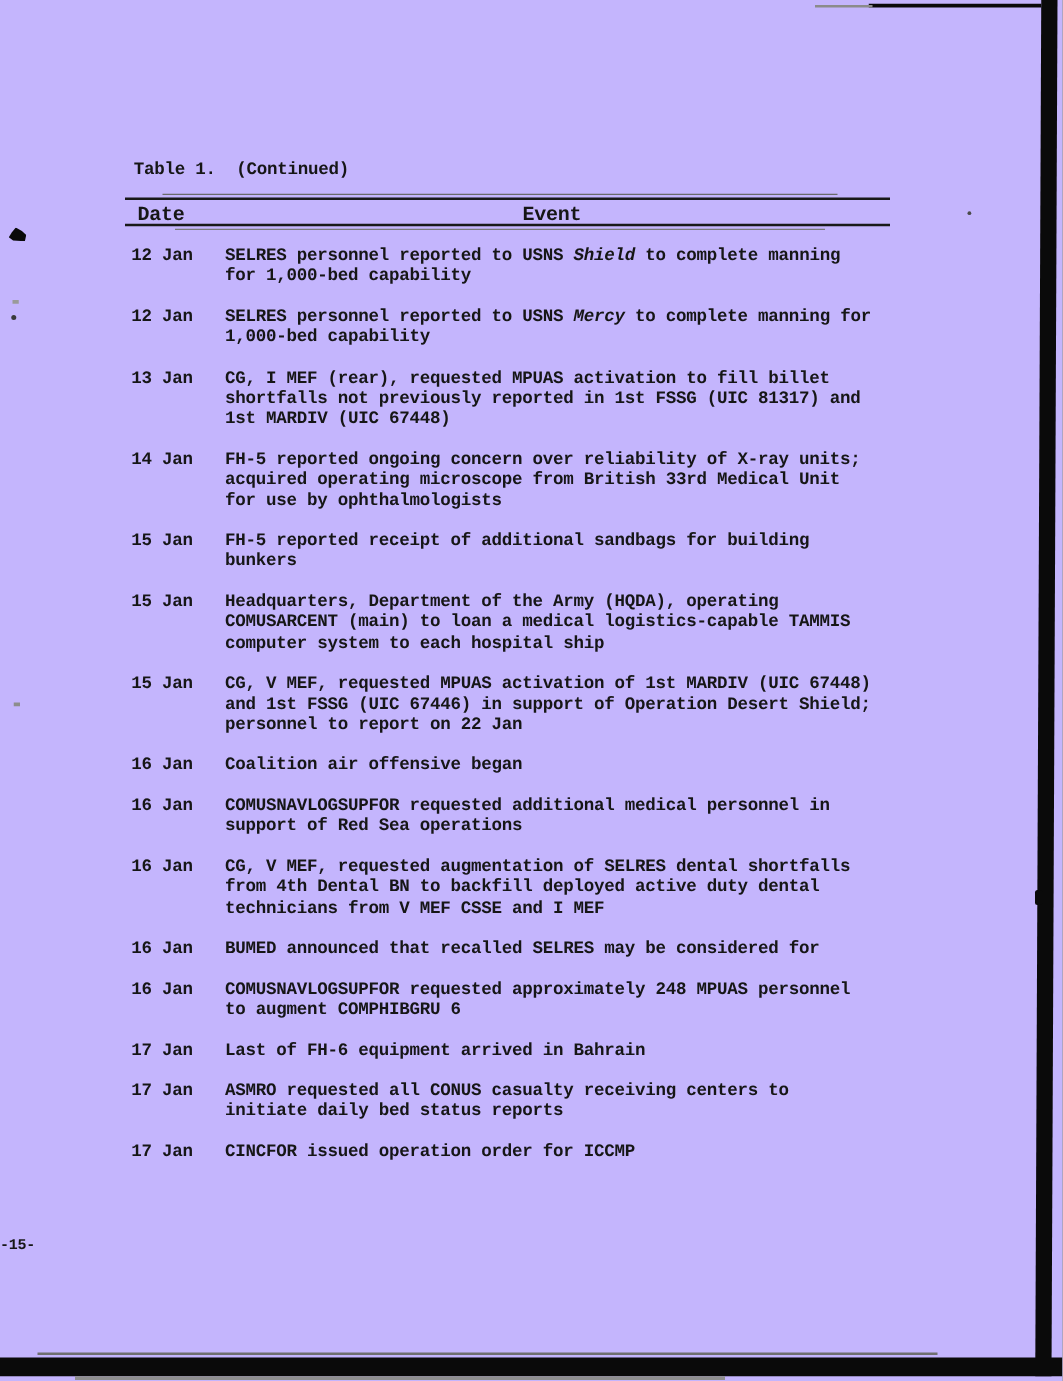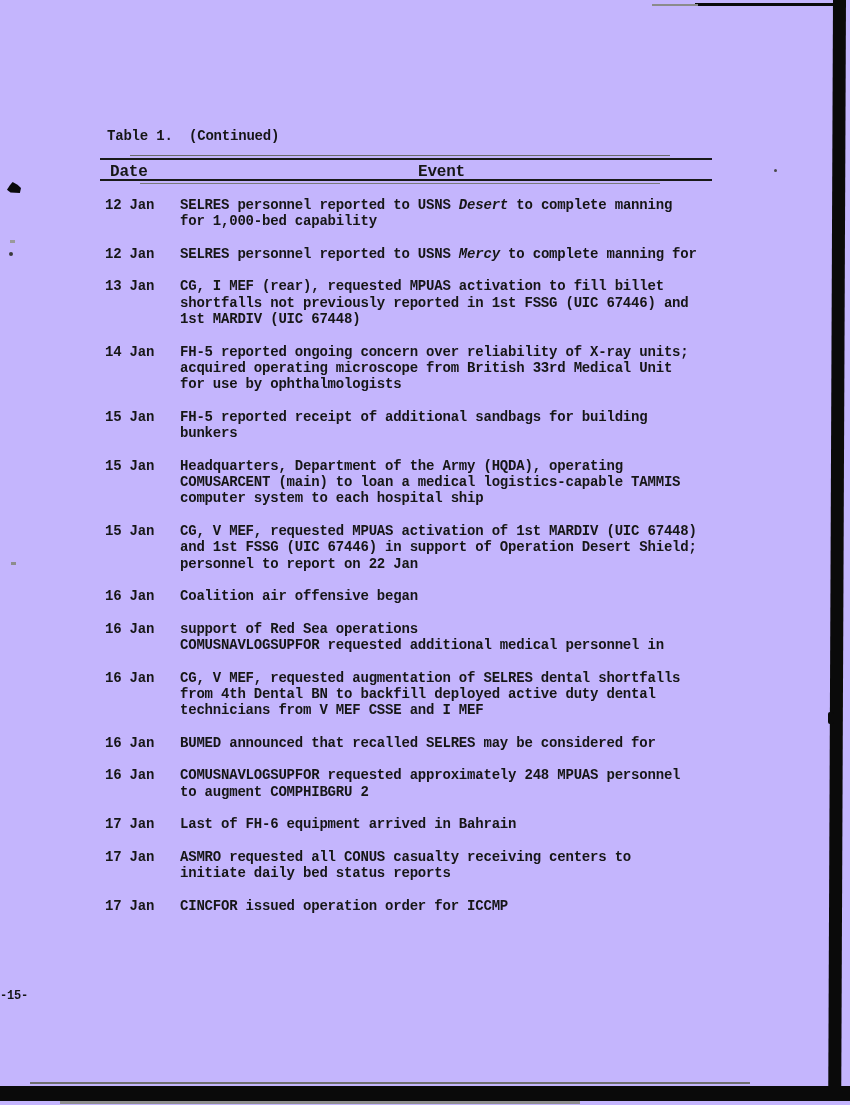--- a/index.html
+++ b/index.html
@@ -74,35 +74,36 @@
   <div class="col-head col-head-date">Date</div>
   <div class="col-head col-head-event">Event</div>
 
   <div class="rule rule-mid"></div>
   <div class="rule rule-mid-ghost"></div>
 
   <div class="table-body">
       <div class="row">
         <div class="date-cell">12 Jan</div>
         <div class="event-cell">
-          <div class="event-line"><span>SELRES personnel reported to USNS </span><i>Desert</i><span> to complete manning</span></div>
+          <div class="event-line"><span>SELRES personnel reported to USNS </span><i>Shield</i><span> to complete manning</span></div>
           <div class="event-line"><span>for 1,000-bed capability</span></div>
         </div>
       </div>
       <div class="row">
         <div class="date-cell">12 Jan</div>
         <div class="event-cell">
           <div class="event-line"><span>SELRES personnel reported to USNS </span><i>Mercy</i><span> to complete manning for</span></div>
+          <div class="event-line"><span>1,000-bed capability</span></div>
         </div>
       </div>
       <div class="row">
         <div class="date-cell">13 Jan</div>
         <div class="event-cell">
           <div class="event-line"><span>CG, I MEF (rear), requested MPUAS activation to fill billet</span></div>
-          <div class="event-line"><span>shortfalls not previously reported in 1st FSSG (UIC 67446) and</span></div>
+          <div class="event-line"><span>shortfalls not previously reported in 1st FSSG (UIC 81317) and</span></div>
           <div class="event-line"><span>1st MARDIV (UIC 67448)</span></div>
         </div>
       </div>
       <div class="row">
         <div class="date-cell">14 Jan</div>
         <div class="event-cell">
           <div class="event-line"><span>FH-5 reported ongoing concern over reliability of X-ray units;</span></div>
           <div class="event-line"><span>acquired operating microscope from British 33rd Medical Unit</span></div>
           <div class="event-line"><span>for use by ophthalmologists</span></div>
         </div>
@@ -132,43 +133,43 @@
       </div>
       <div class="row">
         <div class="date-cell">16 Jan</div>
         <div class="event-cell">
           <div class="event-line"><span>Coalition air offensive began</span></div>
         </div>
       </div>
       <div class="row">
         <div class="date-cell">16 Jan</div>
         <div class="event-cell">
+          <div class="event-line"><span>COMUSNAVLOGSUPFOR requested additional medical personnel in</span></div>
           <div class="event-line"><span>support of Red Sea operations</span></div>
-          <div class="event-line"><span>COMUSNAVLOGSUPFOR requested additional medical personnel in</span></div>
         </div>
       </div>
       <div class="row">
         <div class="date-cell">16 Jan</div>
         <div class="event-cell">
           <div class="event-line"><span>CG, V MEF, requested augmentation of SELRES dental shortfalls</span></div>
           <div class="event-line"><span>from 4th Dental BN to backfill deployed active duty dental</span></div>
           <div class="event-line"><span>technicians from V MEF CSSE and I MEF</span></div>
         </div>
       </div>
       <div class="row">
         <div class="date-cell">16 Jan</div>
         <div class="event-cell">
           <div class="event-line"><span>BUMED announced that recalled SELRES may be considered for</span></div>
         </div>
       </div>
       <div class="row">
         <div class="date-cell">16 Jan</div>
         <div class="event-cell">
           <div class="event-line"><span>COMUSNAVLOGSUPFOR requested approximately 248 MPUAS personnel</span></div>
-          <div class="event-line"><span>to augment COMPHIBGRU 2</span></div>
+          <div class="event-line"><span>to augment COMPHIBGRU 6</span></div>
         </div>
       </div>
       <div class="row">
         <div class="date-cell">17 Jan</div>
         <div class="event-cell">
           <div class="event-line"><span>Last of FH-6 equipment arrived in Bahrain</span></div>
         </div>
       </div>
       <div class="row">
         <div class="date-cell">17 Jan</div>

